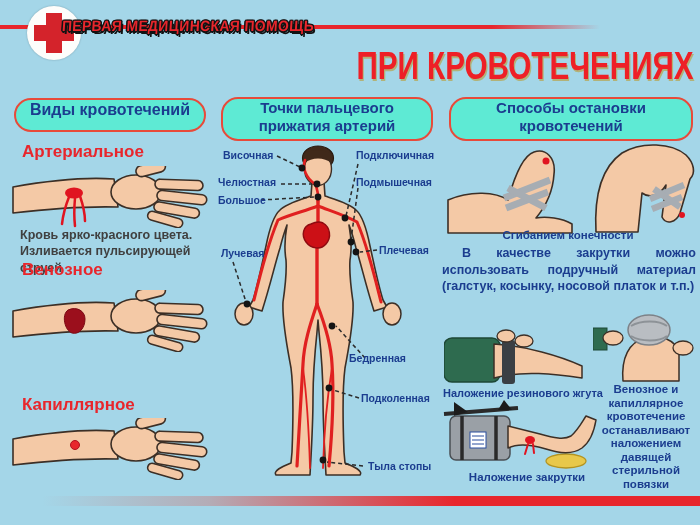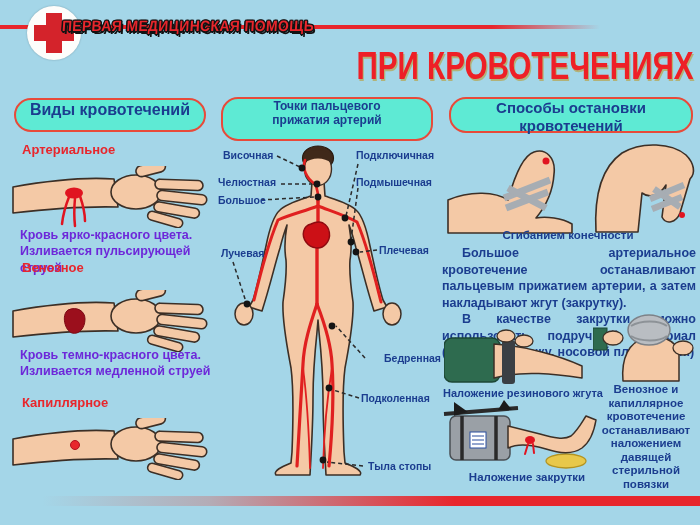--- a/index.html
+++ b/index.html
@@ -23,26 +23,26 @@
       -1px -1px #131313,1px 1px #131313,-1px 1px #131313,1px -1px #131313,2.5px 2.5px 0 #131313;
     white-space:nowrap;}
   .title{position:absolute;right:6px;top:44px;font-size:39px;font-weight:bold;color:#ee1f26;
     transform:scaleX(.76);transform-origin:right center;white-space:nowrap;
     text-shadow:1.5px 1.5px 0 rgba(190,150,30,.55);}
   
   .hdr{position:absolute;background:#5eead4;border:2.5px solid #e84a3a;border-radius:17px;
     color:#1b3d8f;font-weight:bold;text-align:center;display:flex;flex-direction:column;
     box-sizing:border-box;line-height:1.2;}
   .hdr-left{left:14px;top:98px;width:192px;height:34px;font-size:16px;}
-  .hdr-mid{left:221px;top:97px;width:212px;height:44px;font-size:12px;}
-  .hdr-right{left:449px;top:97px;width:244px;height:36px;font-size:15px;}
-  
-  .secname{position:absolute;left:22px;font-size:13px;font-weight:bold;color:#e8262c;}
+  .hdr-mid{left:221px;top:97px;width:212px;height:44px;font-size:15px;}
+  .hdr-right{left:449px;top:97px;width:244px;height:44px;font-size:15px;}
+  
+  .secname{position:absolute;left:22px;font-size:17px;font-weight:bold;color:#e8262c;}
   .desc{position:absolute;left:20px;width:195px;font-size:12.5px;font-weight:bold;
-    color:#6d28d9;line-height:1.3;}
+    color:#404040;line-height:1.3;}
   
   .flabel{position:absolute;font-size:10.5px;font-weight:bold;color:#1b3d8f;white-space:nowrap;}
   
   .paras{position:absolute;left:442px;top:245px;width:254px;font-size:12.5px;font-weight:bold;
     color:#1b3d8f;text-align:justify;line-height:1.32;}
   .paras p{margin:0;text-indent:20px;}
   .caption{position:absolute;font-size:11.5px;font-weight:bold;color:#1b3d8f;text-align:center;}
   .note{position:absolute;left:595px;top:383px;width:102px;font-size:11.5px;font-weight:bold;
     color:#1b3d8f;text-align:center;line-height:1.18;}
   .bottomline{position:absolute;left:0;top:496px;width:700px;height:10px;
@@ -103,24 +103,20 @@
       <rect x="124" y="1" width="30" height="11" rx="5.5" transform="rotate(-14 124 6)"></rect>
       <rect x="143" y="13" width="48" height="10" rx="5" transform="rotate(2 143 18)"></rect>
       <rect x="145" y="24" width="50" height="10" rx="5" transform="rotate(6 145 29)"></rect>
       <rect x="142" y="35" width="46" height="10" rx="5" transform="rotate(10 142 40)"></rect>
       <rect x="136" y="44" width="36" height="9" rx="4.5" transform="rotate(16 136 48)"></rect>
     </g>
     <g>
       <path d="M 56,20 C 65,16 73,21 73,29 C 73,38 67,45 60,43 C 53,41 49,25 56,20 Z" fill="#9b0f1c" stroke="#7a0a14"></path>
     </g>
   </svg>
-  <div class="desc" style="top:347px;">
-    <div>Кровь темно-красного цвета.</div>
-    <div>Изливается медленной струей</div>
-  </div>
 
   <div class="secname" style="top:395px;">Капиллярное</div>
   <svg class="abs" style="left:10px;top:418px;" width="200" height="62" viewBox="0 0 196 62">
     <g stroke="#3c2f26" stroke-width="1.6" fill="#f4c9a6" stroke-linejoin="round">
       <path d="M 1,21 C 40,14 75,11 102,13 L 106,41 C 70,40 35,43 1,47 Z"></path>
       <ellipse cx="124" cy="26" rx="25" ry="17"></ellipse>
       <rect x="124" y="1" width="30" height="11" rx="5.5" transform="rotate(-14 124 6)"></rect>
       <rect x="143" y="13" width="48" height="10" rx="5" transform="rotate(2 143 18)"></rect>
       <rect x="145" y="24" width="50" height="10" rx="5" transform="rotate(6 145 29)"></rect>
       <rect x="142" y="35" width="46" height="10" rx="5" transform="rotate(10 142 40)"></rect>
@@ -189,21 +185,21 @@
     </g>
   </svg>
 
   <div class="flabel" style="left:223px;top:149px;">Височная</div>
   <div class="flabel" style="left:218px;top:176px;">Челюстная</div>
   <div class="flabel" style="left:218px;top:194px;">Большое</div>
   <div class="flabel" style="left:356px;top:149px;">Подключичная</div>
   <div class="flabel" style="left:356px;top:176px;">Подмышечная</div>
   <div class="flabel" style="left:221px;top:247px;">Лучевая</div>
   <div class="flabel" style="left:379px;top:244px;">Плечевая</div>
-  <div class="flabel" style="left:384px;top:352px;">Бедренная</div>
+  <div class="flabel" style="left:349px;top:352px;">Бедренная</div>
   <div class="flabel" style="left:361px;top:392px;">Подколенная</div>
   <div class="flabel" style="left:368px;top:460px;">Тыла стопы</div>
 
   <svg class="abs" style="left:446px;top:138px;" width="132" height="96" viewBox="0 0 132 96">
     <path d="M 2,62 C 25,52 50,54 62,62 C 68,40 76,18 88,14 C 100,10 110,20 108,36
              C 107,52 100,68 90,80 C 100,78 116,80 126,86 L 126,95 L 2,95 Z" fill="#f4c9a6" stroke="#3c2f26" stroke-width="1.6" stroke-linejoin="round"></path>
     <g stroke="#a7adb3" stroke-width="7" fill="none">
       <path d="M 58,60 L 104,42"></path>
       <path d="M 60,70 L 102,54"></path>
       <path d="M 62,50 L 100,70"></path>
@@ -218,21 +214,20 @@
       <path d="M 58,66 L 92,52"></path>
       <path d="M 60,76 L 90,64"></path>
       <path d="M 62,56 L 88,74"></path>
     </g>
     <circle cx="90" cy="82" r="3" fill="#e01420"></circle>
   </svg>
 
   <div class="caption" style="left:468px;top:229px;width:200px;">Сгибанием конечности</div>
 
   <div class="paras">
-    <p>Большое артериальное кровотечение останавливают пальцевым прижатием артерии, а затем накладывают жгут (закрутку).</p>
     <p>В качестве закрутки можно использовать подручный материал (галстук, косынку, носовой платок и т.п.)</p>
   </div>
 
   <svg class="abs" style="left:444px;top:328px;" width="142" height="58" viewBox="0 0 142 58">
     <rect x="0" y="10" width="56" height="44" rx="8" fill="#2e6b4f" stroke="#1d4836" stroke-width="1.5"></rect>
     <path d="M 50,16 C 82,18 116,28 138,38 L 138,50 C 112,46 78,42 50,50 Z" fill="#f4c9a6" stroke="#3c2f26" stroke-width="1.5" stroke-linejoin="round"></path>
     <rect x="58" y="12" width="13" height="44" rx="3" fill="#3a3f44"></rect>
     <ellipse cx="62" cy="8" rx="9" ry="6" fill="#f4c9a6" stroke="#3c2f26" stroke-width="1.3"></ellipse>
     <ellipse cx="80" cy="13" rx="9" ry="6" fill="#f4c9a6" stroke="#3c2f26" stroke-width="1.3"></ellipse>
   </svg>

